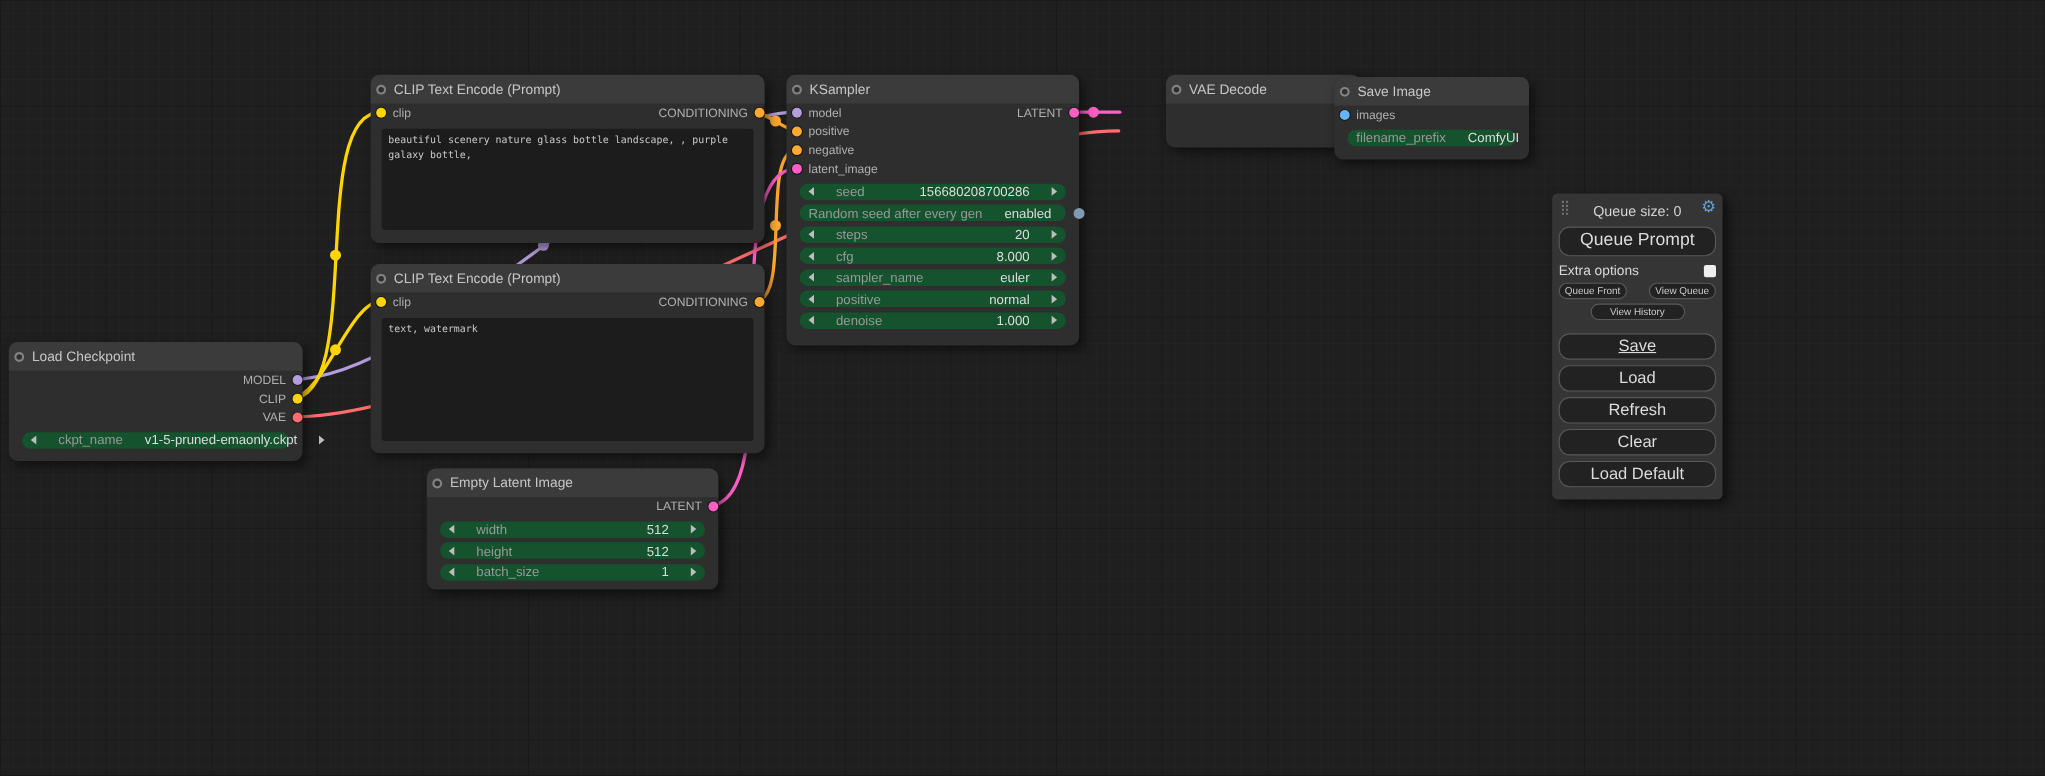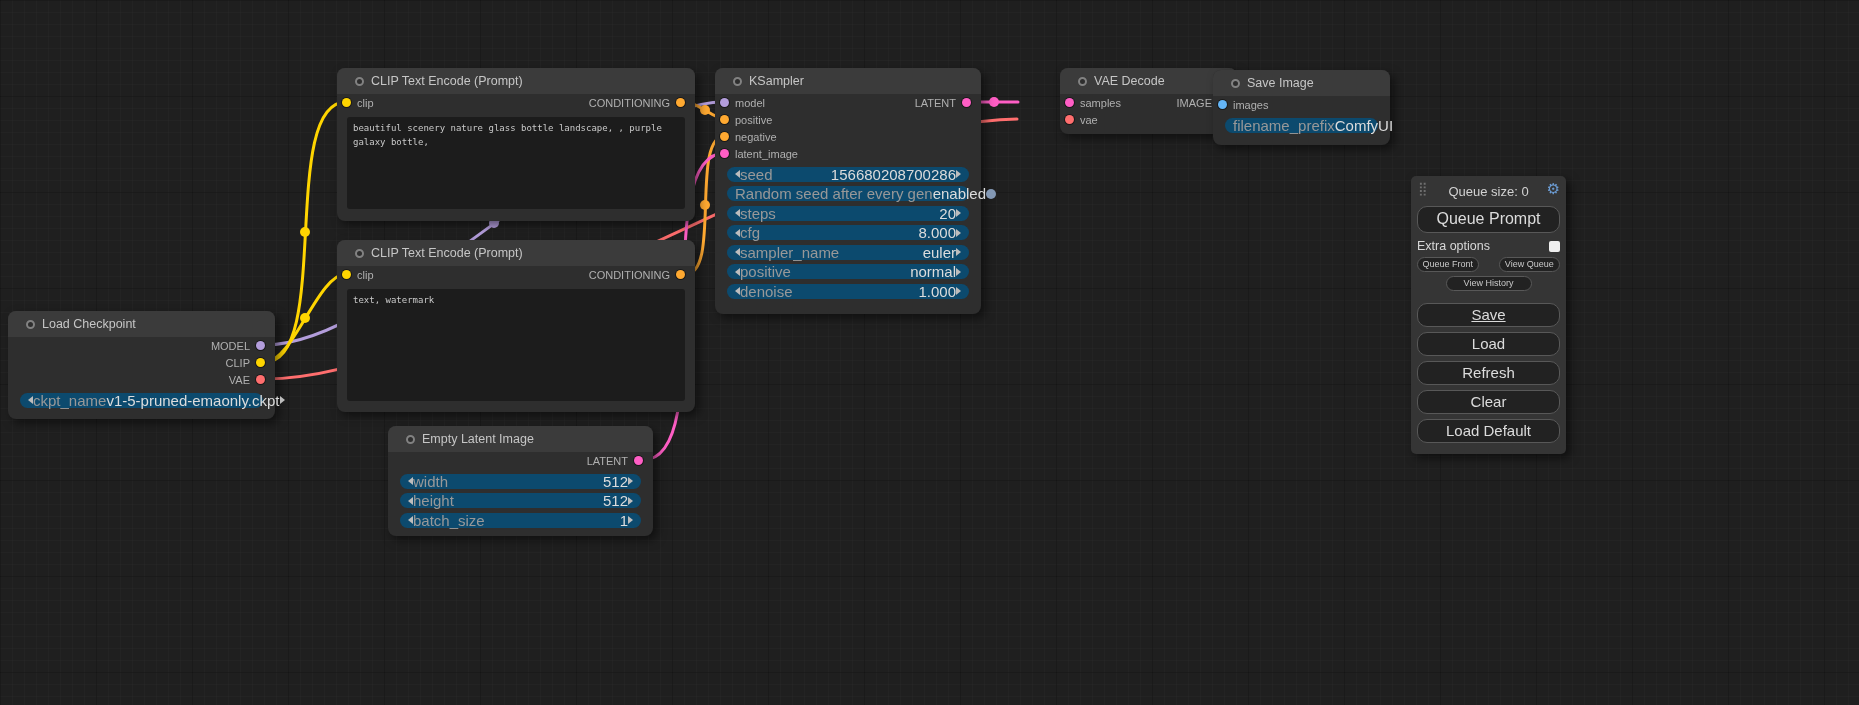--- a/index.html
+++ b/index.html
@@ -18,51 +18,51 @@
 
   #wires { position:absolute; left:0; top:0; z-index:1; }
   #wires path { fill:none; stroke-width:3; stroke-linecap:round; }
 
   .node {
     position:absolute; z-index:2; background:#2e2e2e; border-radius:8px;
     box-shadow:4px 4px 10px rgba(0,0,0,0.5); color:#a8a8a8; font-size:11px;
     overflow:visible;
   }
   .node-title {
-    display:flex; align-items:center; gap:7px; height:26px; padding:0 18px;
+    display:flex; align-items:center; gap:7px; height:26px; padding:0 5px;
     background:#3b3b3b; border-radius:8px 8px 0 0; color:#c6c6c6; font-size:12.5px;
     cursor:move;
   }
   .title-dot {
     width:9px; height:9px; border-radius:50%;
     background:#2e2e2e; border:2px solid #828282; flex:0 0 auto;
   }
   .slots { position:relative; }
   .slot { display:flex; align-items:center; height:17px; gap:6px; }
   .slot.in  { padding-left:5px; }
-  .slot.out { flex-direction:row-reverse; padding-right:10px; }
+  .slot.out { flex-direction:row-reverse; padding-right:0; }
   .slot .dot {
     width:9px; height:9px; border-radius:50%; flex:0 0 auto;
     box-shadow:0 0 0 1px rgba(0,0,0,0.45);
   }
   .slot .slabel { color:#b0b0b0; font-size:11px; }
   .abs-out { position:absolute; top:0; right:0; }
   .single-row { display:flex; justify-content:space-between; }
 
   .c-model  { background:#B39DDB; }
   .c-clip   { background:#FFD500; }
   .c-vae    { background:#FF6E6E; }
   .c-cond   { background:#FFA931; }
   .c-latent { background:#FF5EC5; }
   .c-image  { background:#64B5F6; }
 
   .widgets { padding:0 12px; }
   .widget {
-    display:flex; align-items:center; gap:0; height:15px; margin-top:4.5px;
-    background:#0c4a6e; border-radius:8px; padding:0 8px; font-size:15px;
+    display:flex; align-items:center; gap:20px; height:15px; margin-top:4.5px;
+    background:#14532d; border-radius:8px; padding:0 8px; font-size:12px;
     color:#cfcfcf; cursor:pointer;
   }
   .widget .wlabel { color:#989898; white-space:nowrap; }
   .widget .wvalue { margin-left:auto; color:#dcdcdc; white-space:nowrap; }
   .arr-l { width:0; height:0; border:4px solid transparent; border-left:none; border-right:5px solid #bdbdbd; flex:0 0 auto; }
   .arr-r { width:0; height:0; border:4px solid transparent; border-right:none; border-left:5px solid #bdbdbd; flex:0 0 auto; }
   .toggle-knob { width:10px; height:10px; border-radius:50%; background:#8398b4; flex:0 0 auto; }
 
   .prompt {
     display:block; margin:6px 10px 0; width:calc(100% - 20px);
@@ -300,34 +300,20 @@
         <span class="arr-r"></span>
       </div>
     </div>
   </div>
 
   <div class="node" style="left:1060px;top:68px;width:177px;height:66px">
     <div class="node-title">
       <span class="title-dot"></span>
       <span>VAE Decode</span>
     </div>
-    <div class="slots">
-      <div class="slot in">
-        <span class="dot c-latent"></span>
-        <span class="slabel">samples</span>
-      </div>
-      <div class="slot in">
-        <span class="dot c-vae"></span>
-        <span class="slabel">vae</span>
-      </div>
-      <div class="slot out abs-out">
-        <span class="dot c-image"></span>
-        <span class="slabel">IMAGE</span>
-      </div>
-    </div>
   </div>
 
   <div class="node" style="left:1213px;top:70px;width:177px;height:75px">
     <div class="node-title">
       <span class="title-dot"></span>
       <span>Save Image</span>
     </div>
     <div class="slots">
       <div class="slot in">
         <span class="dot c-image"></span>

